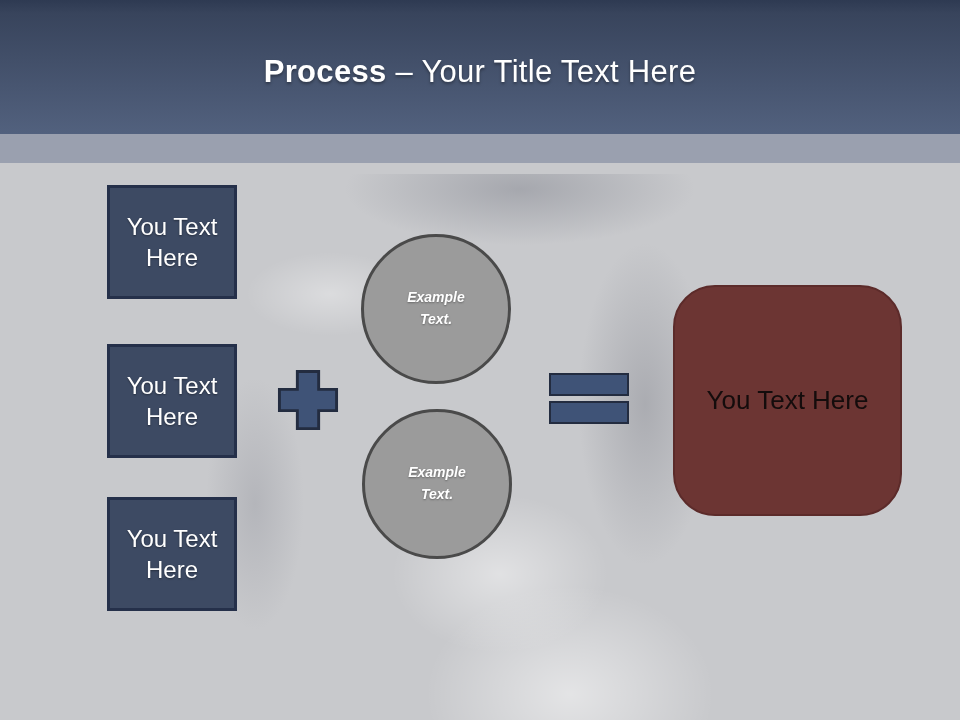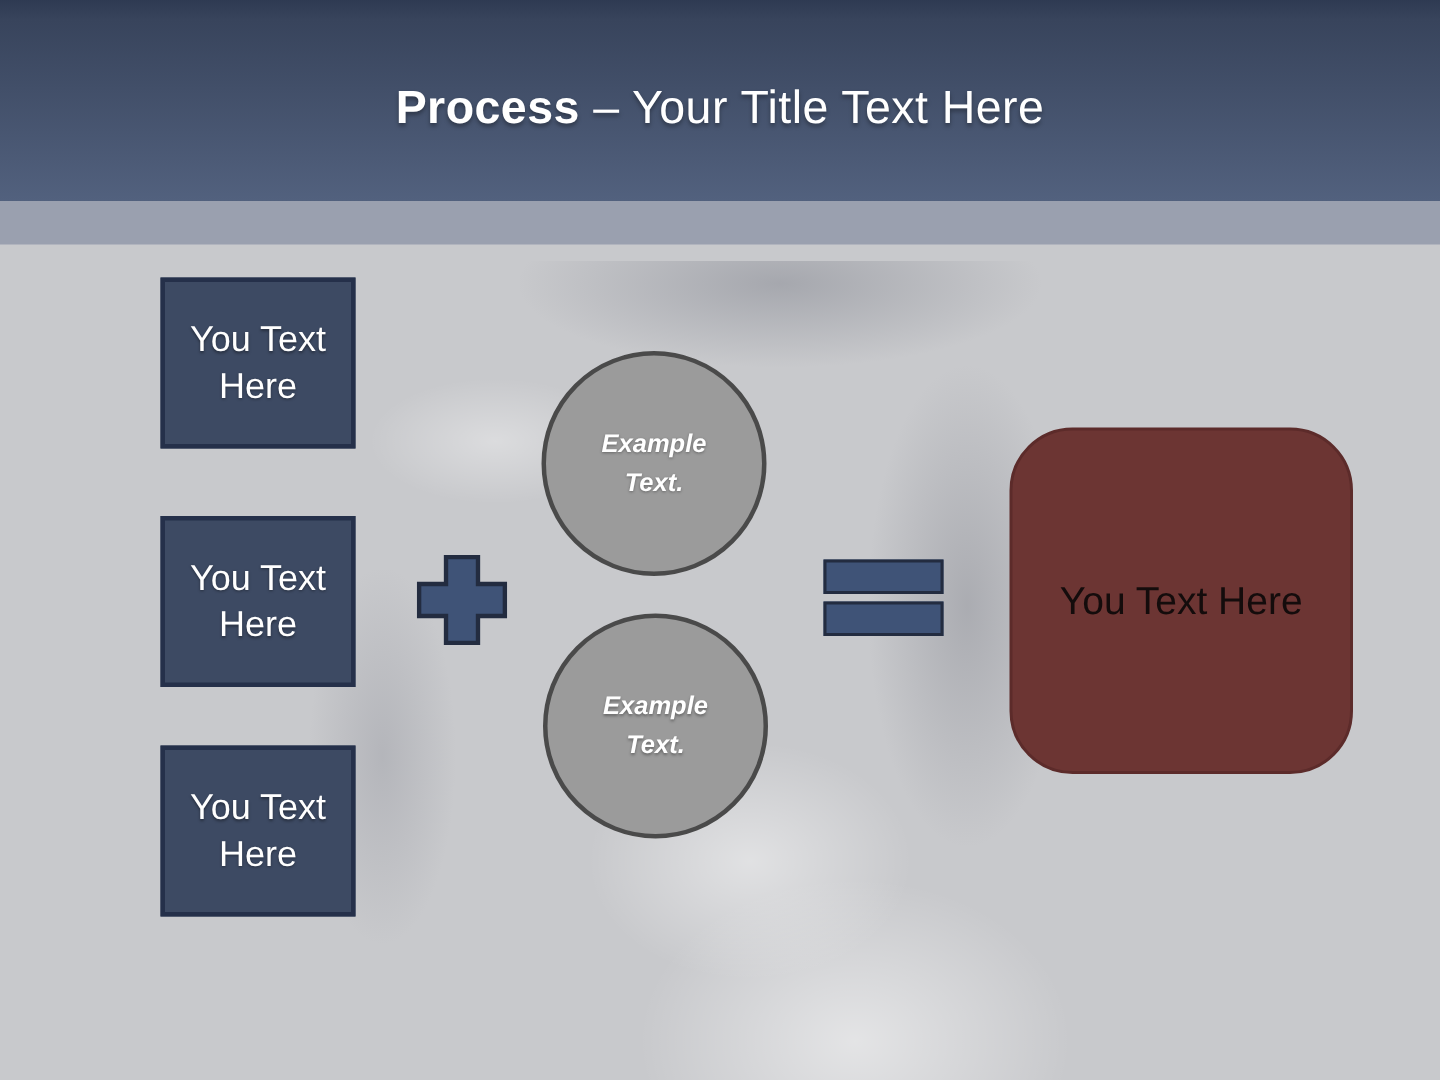--- a/index.html
+++ b/index.html
@@ -113,21 +113,21 @@
     width: 150px; height: 150px;
     box-sizing: border-box;
     border-radius: 50%;
     background: var(--circle-fill, #9B9B9B);
     border: 3px solid var(--circle-border, #4A4A4A);
     display: flex;
     align-items: center;
     justify-content: center;
     text-align: center;
     color: #FFFFFF;
-    font-size: 17px;
+    font-size: 14px;
     font-weight: bold;
     font-style: italic;
     line-height: 1.55;
     text-shadow: 0 1px 2px rgba(0,0,0,0.35);
   }
   .circle span { display: block; width: 92px; }
   .circle-1 { left: 361px; top:  60px; }
   .circle-2 { left: 362px; top: 235px; }
 
   

